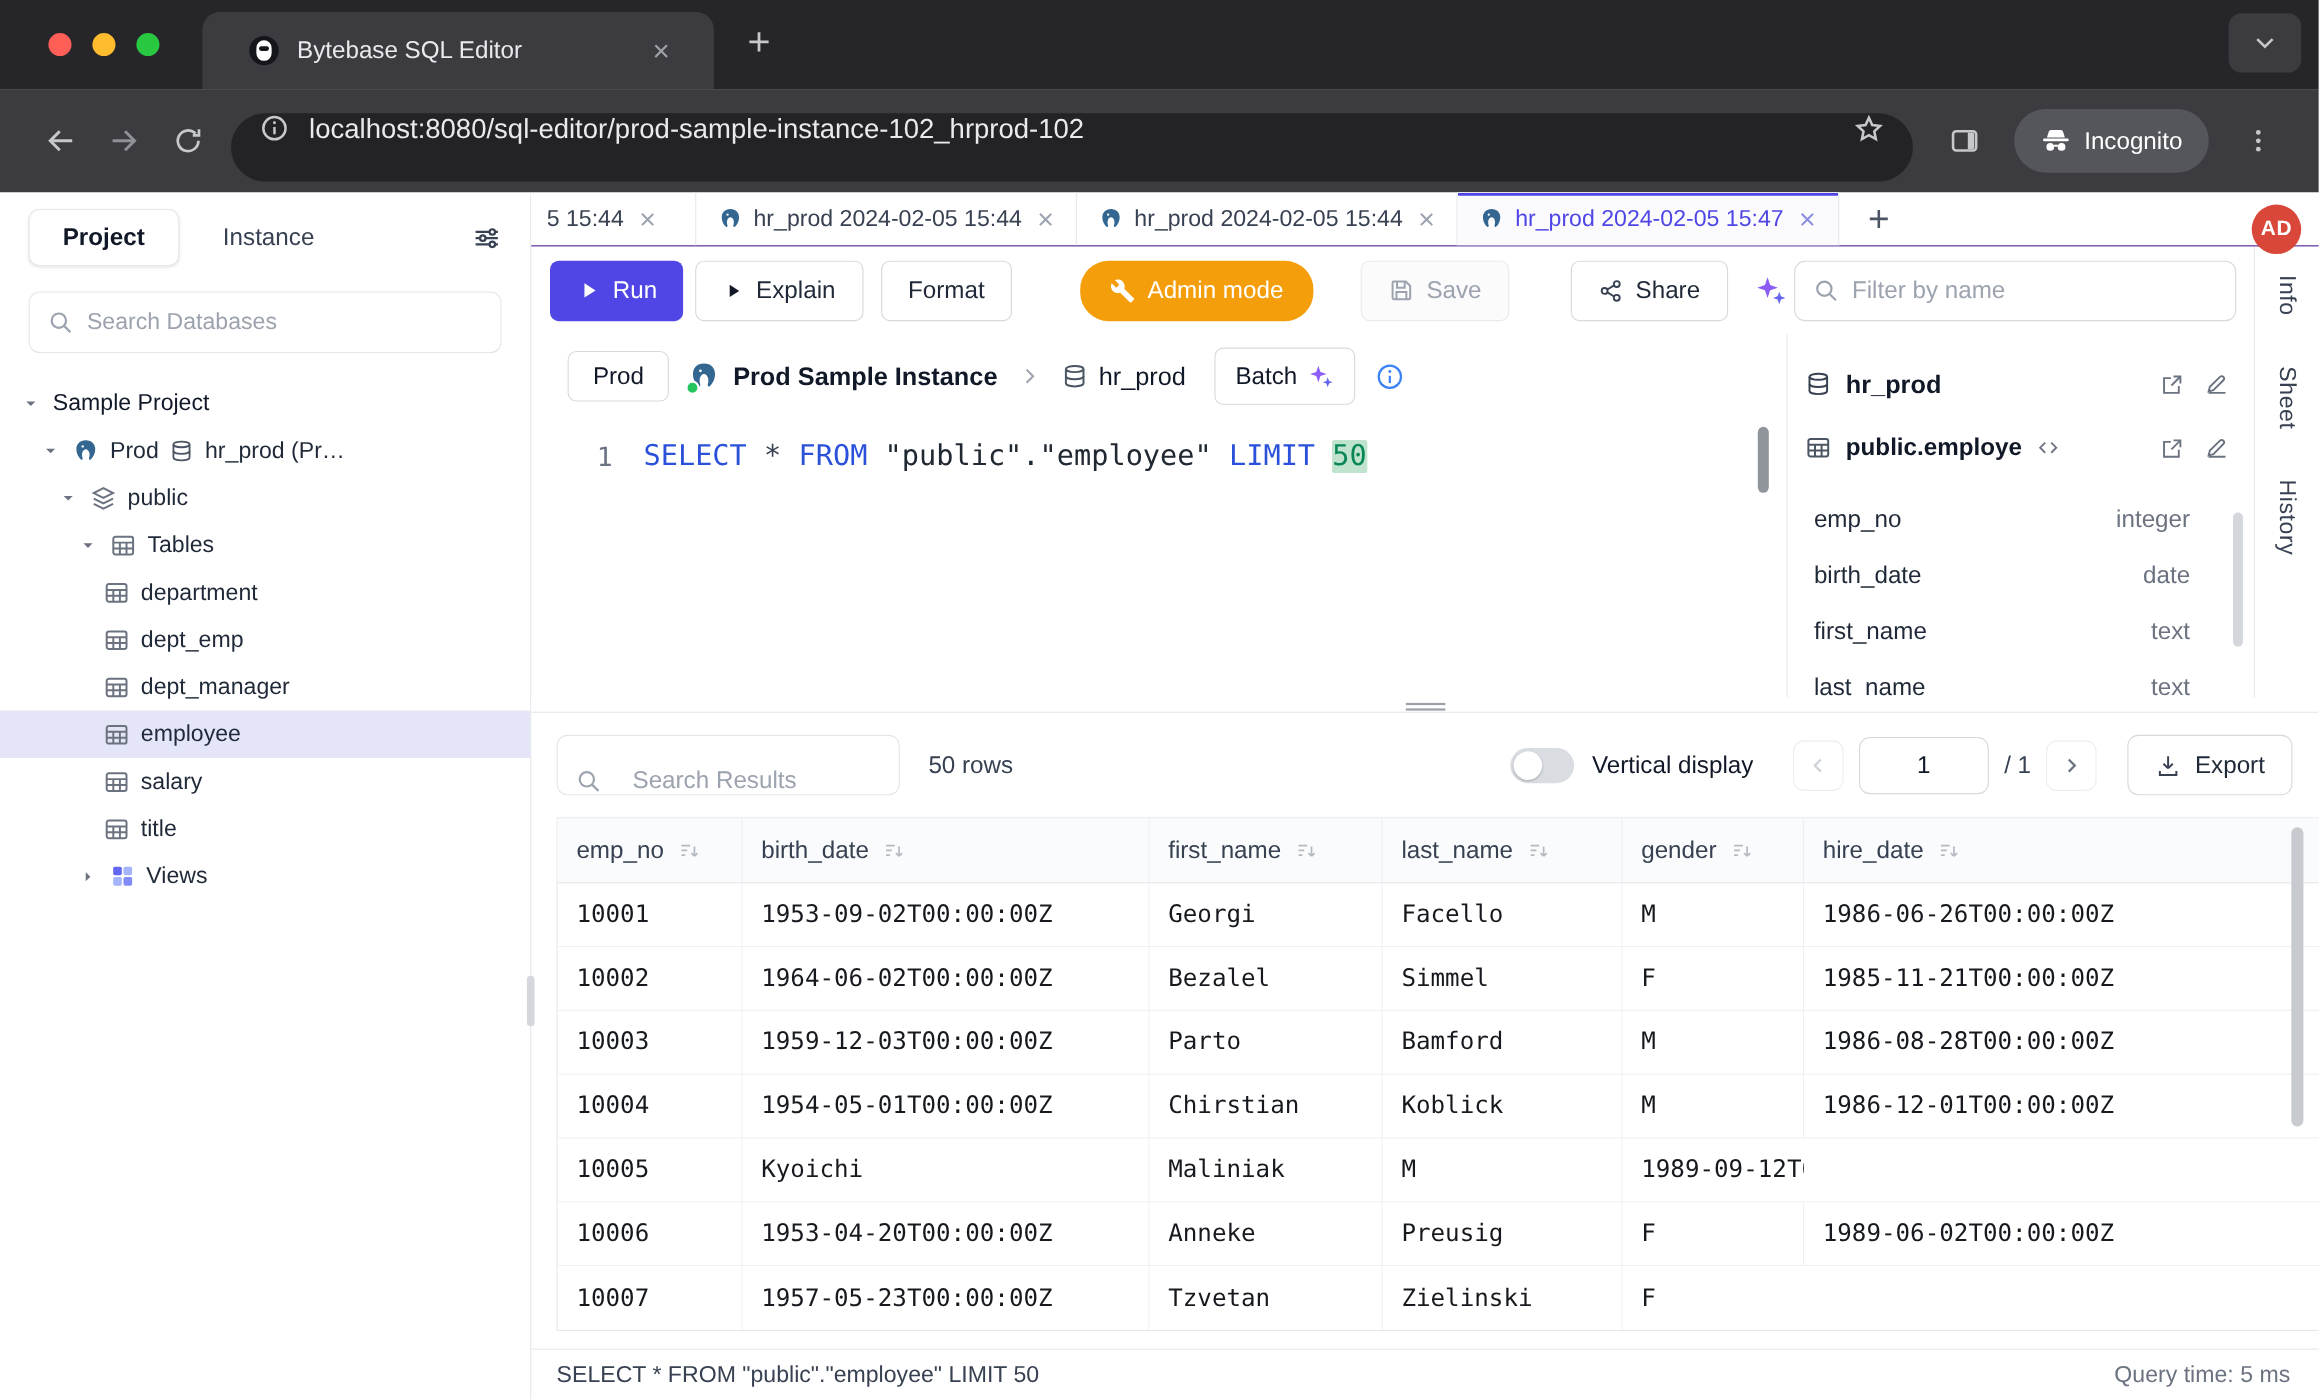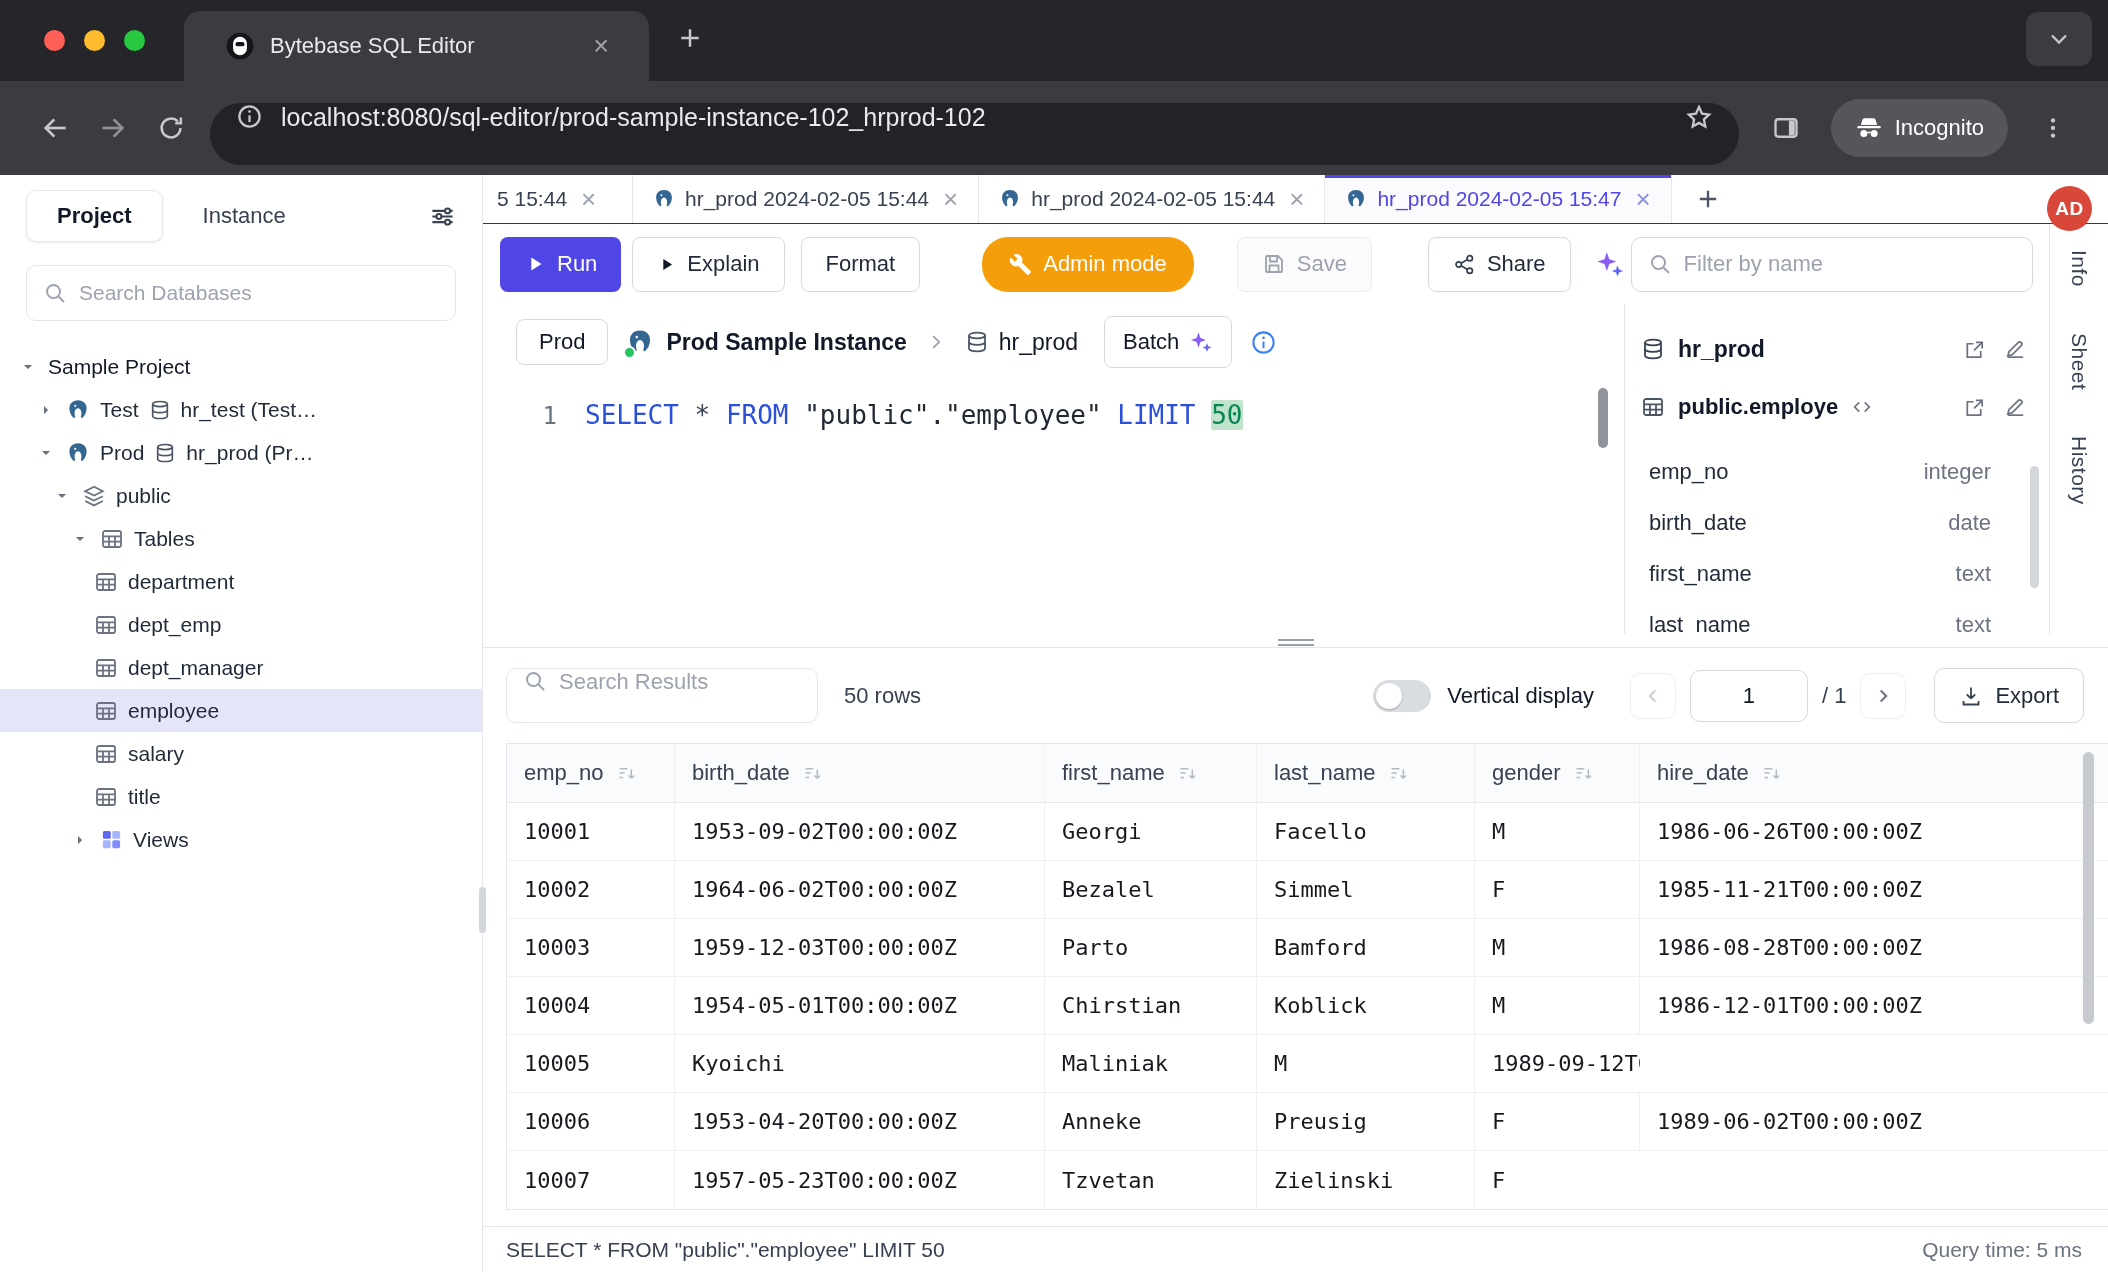--- a/index.html
+++ b/index.html
@@ -108,21 +108,21 @@
 .sidestrip{width:59px;border-left:1px solid #e5e7eb;display:flex;flex-direction:column;align-items:center;padding-top:26px;gap:46px}
 .vlabel{writing-mode:vertical-rl;font-size:21px;color:#374151;letter-spacing:.5px}
 
 .hdivider{height:14px;position:relative;border-bottom:1px solid #e5e7eb;flex:0 0 auto;background:#fff}
 .hgrip{position:absolute;left:50%;top:2px;transform:translateX(-50%)}
 .hgrip i{display:block;width:36px;height:2px;background:#9aa1a9;margin:3px 0}
 
 
 .results{flex:1;display:flex;flex-direction:column;min-height:0;position:relative}
 .results-toolbar{height:95px;display:flex;align-items:center;padding:0 24px 0 23px;flex:0 0 auto}
-.rsearch{width:312px;height:55px;border:1px solid #e3e6ea;border-radius:10px;display:flex;align-items:flex-start;gap:12px;padding:0 16px}
+.rsearch{width:312px;height:55px;border:1px solid #e3e6ea;border-radius:10px;display:flex;align-items:flex-end;gap:28px;padding:0 16px}
 .rsearch input{border:0;outline:0;flex:1;font-size:22px;color:#374151;font-family:inherit;min-width:0}
 .rsearch input::placeholder{color:#9ca3af}
 .rowcount{margin-left:26px;font-size:22px;color:#374151}
 .toggle-group{margin-left:auto;display:flex;align-items:center;gap:16px}
 .toggle{width:58px;height:32px;border-radius:16px;background:#d9dce1;position:relative}
 .knob{position:absolute;left:3px;top:3px;width:26px;height:26px;border-radius:50%;background:#fff;box-shadow:0 1px 2px rgba(0,0,0,.25)}
 .toggle-label{font-size:22px;color:#111827}
 .pager{display:flex;align-items:center;gap:14px;margin-left:36px}
 .page-btn{width:46px;height:46px;border:1px solid #eceef1;border-radius:10px;display:flex;align-items:center;justify-content:center;background:#fff}
 .page-input{width:118px;height:52px;border:1px solid #d6d9de;border-radius:10px;font-size:22px;color:#111827;text-align:center;font-family:inherit;outline:0}
@@ -267,42 +267,20 @@
             <span class="caret">
               <svg viewBox="0 0 24 24" width="18" height="18" fill="#6b7280">
                 <path d="M6.5 9.3L12 14.8l5.5-5.5z"></path>
               </svg>
             </span>
             <span class="tlabel">Sample Project</span>
           </div>
           <div class="tree-row" style="padding-left: 36px;">
             <span class="caret">
               <svg viewBox="0 0 24 24" width="18" height="18" fill="#6b7280">
-                <path d="M9.3 6.5L14.8 12l-5.5 5.5z"></path>
-              </svg>
-            </span>
-            <span class="ticon">
-              <svg viewBox="0 0 24 24" width="24" height="24">
-                <path fill="#336791" d="M12 2.2c-5.6 0-8.6 3.6-8.6 8.3 0 3.9 1.9 7.1 3.9 9.1.9.9 2.1.1 1.8-1.1-.5-1.8-.7-3.4-.3-5 .5-2 2-3.2 3.2-3.2s2.7 1.2 3.2 3.2c.4 1.6.2 3.2-.3 5-.3 1.2.9 2 1.8 1.1 2-2 3.9-5.2 3.9-9.1 0-4.7-3-8.3-8.6-8.3z"></path>
-                <circle cx="9.2" cy="7.8" r="1.1" fill="#fff"></circle>
-              </svg>
-            </span>
-            <span class="tlabel">Test</span>
-            <span class="ticon">
-              <svg viewBox="0 0 24 24" width="22" height="22" fill="none" stroke="#4b5563" stroke-width="1.8">
-                <ellipse cx="12" cy="5.5" rx="8" ry="2.8"></ellipse>
-                <path d="M4 5.5v13c0 1.6 3.6 2.8 8 2.8s8-1.2 8-2.8v-13"></path>
-                <path d="M4 12c0 1.6 3.6 2.8 8 2.8s8-1.2 8-2.8"></path>
-              </svg>
-            </span>
-            <span class="tlabel2">hr_test (Test…</span>
-          </div>
-          <div class="tree-row" style="padding-left: 36px;">
-            <span class="caret">
-              <svg viewBox="0 0 24 24" width="18" height="18" fill="#6b7280">
                 <path d="M6.5 9.3L12 14.8l5.5-5.5z"></path>
               </svg>
             </span>
             <span class="ticon">
               <svg viewBox="0 0 24 24" width="24" height="24">
                 <path fill="#336791" d="M12 2.2c-5.6 0-8.6 3.6-8.6 8.3 0 3.9 1.9 7.1 3.9 9.1.9.9 2.1.1 1.8-1.1-.5-1.8-.7-3.4-.3-5 .5-2 2-3.2 3.2-3.2s2.7 1.2 3.2 3.2c.4 1.6.2 3.2-.3 5-.3 1.2.9 2 1.8 1.1 2-2 3.9-5.2 3.9-9.1 0-4.7-3-8.3-8.6-8.3z"></path>
                 <circle cx="9.2" cy="7.8" r="1.1" fill="#fff"></circle>
               </svg>
             </span>
             <span class="tlabel">Prod</span>

